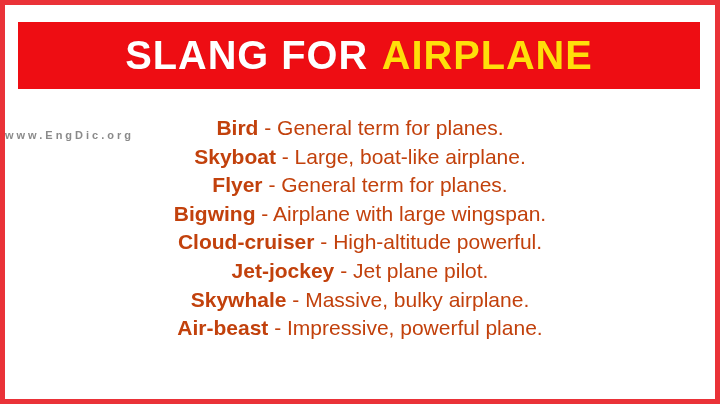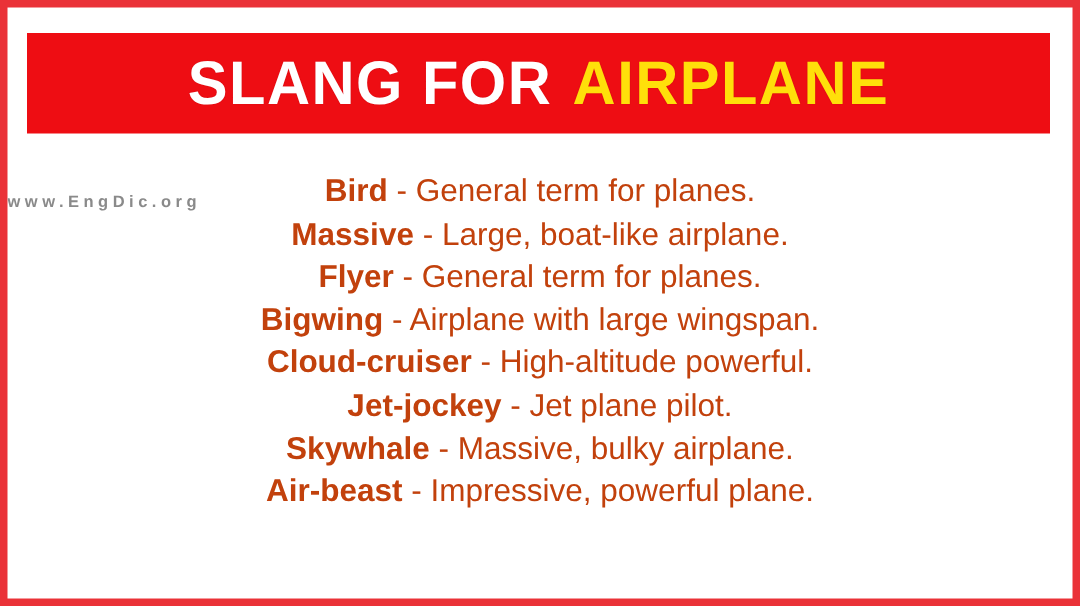--- a/index.html
+++ b/index.html
@@ -75,21 +75,21 @@
   <div class="banner">
     <div class="banner-title">
       <span class="title-part1">SLANG FOR</span><span class="title-part2">AIRPLANE</span>
     </div>
   </div>
 
   <div class="site-url">www.EngDic.org</div>
 
   <div class="slang-list">
     <div class="row"><span class="term">Bird</span><span class="sep"> - </span><span class="def">General term for planes.</span></div>
-    <div class="row"><span class="term">Massive</span><span class="sep"> - </span><span class="def">Large, boat-like airplane.</span></div>
+    <div class="row"><span class="term">Skyboat</span><span class="sep"> - </span><span class="def">Large, boat-like airplane.</span></div>
     <div class="row"><span class="term">Flyer</span><span class="sep"> - </span><span class="def">General term for planes.</span></div>
     <div class="row"><span class="term">Bigwing</span><span class="sep"> - </span><span class="def">Airplane with large wingspan.</span></div>
     <div class="row"><span class="term">Cloud-cruiser</span><span class="sep"> - </span><span class="def">High-altitude powerful.</span></div>
     <div class="row"><span class="term">Jet-jockey</span><span class="sep"> - </span><span class="def">Jet plane pilot.</span></div>
     <div class="row"><span class="term">Skywhale</span><span class="sep"> - </span><span class="def">Massive, bulky airplane.</span></div>
     <div class="row"><span class="term">Air-beast</span><span class="sep"> - </span><span class="def">Impressive, powerful plane.</span></div>
   </div>
 
 </div>
 

